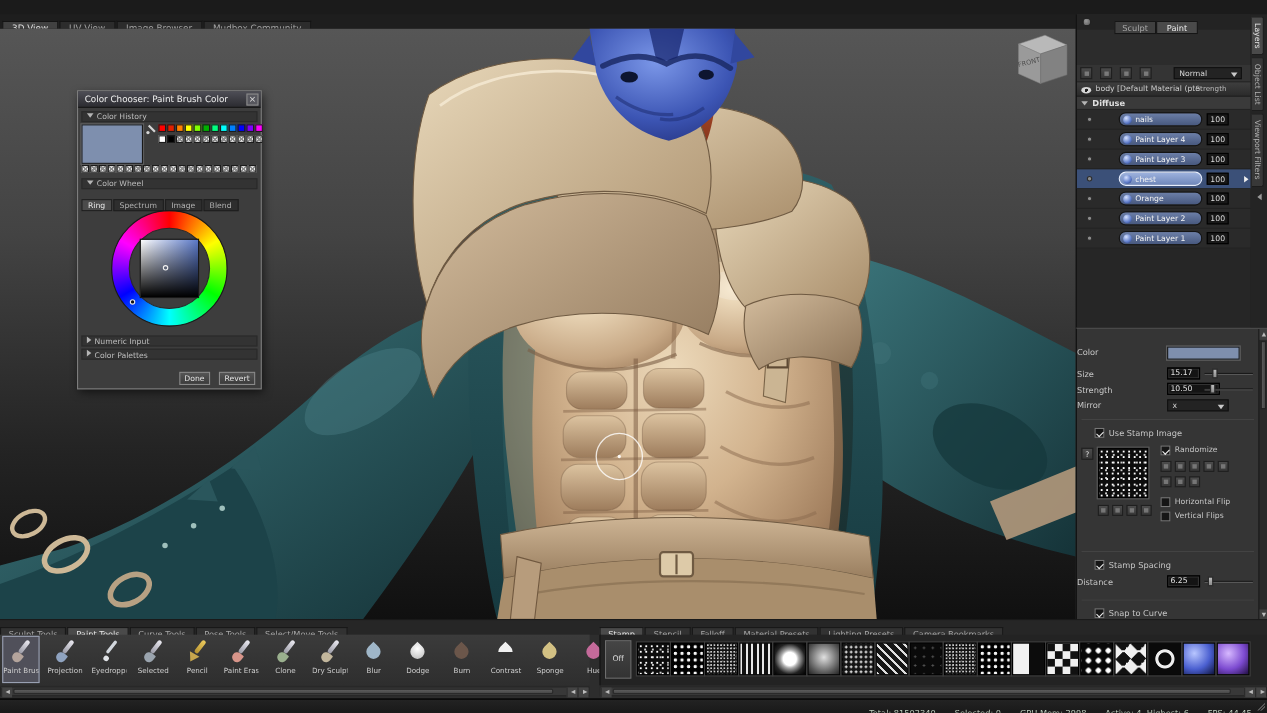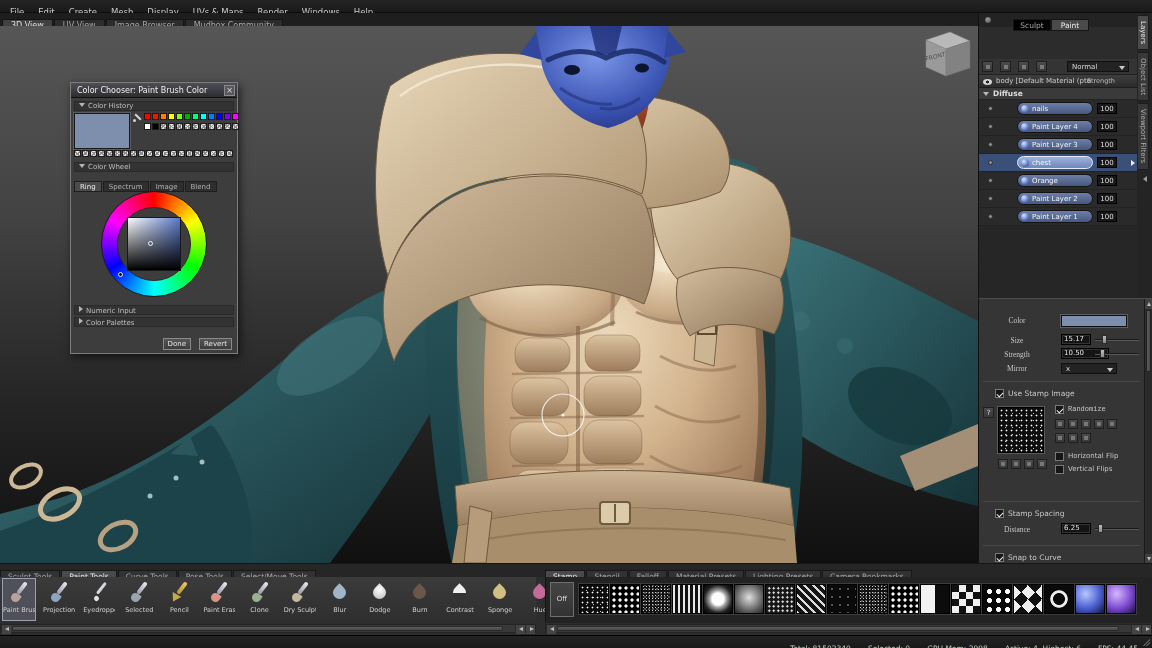--- a/index.html
+++ b/index.html
@@ -62,21 +62,21 @@
   .dlg-footer{text-align:right;padding:2px 2px 0 0;}
   .dlg-btn{display:inline-block;min-width:28px;height:12px;background:linear-gradient(#555,#3c3c3c);border:1px solid #8a8a8a;
     color:#e3e3e3;font-size:7px;line-height:10px;text-align:center;padding:0 4px;margin-left:3px;}
 
   
   #layers-panel{position:absolute;left:978px;top:13px;width:159px;height:285px;background:#2c2c2c;border-left:1px solid #101010;}
   .mode-tabs{position:relative;height:14px;background:#232323;padding-left:34px;white-space:nowrap;}
   .panel-menu-icon{position:absolute;left:5px;top:3px;width:8px;height:8px;border-radius:50%;
     background:radial-gradient(circle at 40% 35%,#999,#555);border:1px solid #222;}
   .mtab{display:inline-block;width:38px;height:12px;margin-top:1px;font-size:7.5px;line-height:12px;text-align:center;
-    background:#000000;color:#a8a8a8;border:1px solid #161616;}
+    background:#404040;color:#a8a8a8;border:1px solid #161616;}
   .mtab.active{background:#4a4a4a;color:#ececec;}
   .layers-toolbar{position:relative;height:16px;background:#343434;border-bottom:1px solid #202020;padding:2px 0 0 3px;margin-top:32px;}
   .mini{display:inline-block;width:11px;height:11px;background:linear-gradient(#4c4c4c,#373737);border:1px solid #1f1f1f;
     margin-right:2px;position:relative;vertical-align:top;}
   .mini::after{content:"";position:absolute;inset:2.5px;background:#8d8d8d;opacity:.75;}
   .dd{position:absolute;background:#232323;border:1px solid #101010;height:11px;font-size:7px;color:#d8d8d8;
     line-height:10px;padding:0 12px 0 4px;}
   .dd::after{content:"";position:absolute;right:3px;top:4px;border-left:3px solid transparent;border-right:3px solid transparent;
     border-top:4px solid #c9c9c9;}
   #blend-dd{right:8px;top:2px;width:62px;}
@@ -108,21 +108,21 @@
   #side-tabs{position:absolute;left:1137px;top:13px;width:15px;height:285px;background:#242424;}
   .stab{display:block;writing-mode:vertical-rl;font-size:7px;color:#b2b2b2;background:#383838;
     border:1px solid #1c1c1c;border-left:none;border-radius:0 2px 2px 0;margin:2px 1px;padding:5px 1px;}
   .stab.active{background:#4a4a4a;color:#e8e8e8;}
   .collapse-arrow{display:block;margin:6px auto;width:0;height:0;border-top:3px solid transparent;
     border-bottom:3px solid transparent;border-right:4px solid #999;}
 
   
   #props{position:absolute;left:978px;top:298px;width:174px;height:265px;background:#353535;
     border-top:1px solid #4c4c4c;border-left:1px solid #101010;overflow:hidden;}
-  .plabel{position:absolute;left:0;width:76px;text-align:center;font-size:7.5px;color:#c6c6c6;font-family:Liberation Serif, serif;}
+  .plabel{position:absolute;left:0;width:76px;text-align:left;font-size:7.5px;color:#c6c6c6;}
   .plabel2{position:absolute;font-size:7.5px;color:#c6c6c6;}
   .numbox{position:absolute;background:#141414;border:1px solid #000;box-shadow:inset 0 0 0 1px #323232;
     color:#e0e0e0;font-size:7px;line-height:9px;height:11px;padding:0 2px;}
   .slider{position:absolute;height:9px;}
   .slider .track{position:absolute;left:0;right:0;top:4px;height:2px;background:#191919;border-bottom:1px solid #585858;}
   .slider .handle{position:absolute;top:0;width:5px;height:9px;background:linear-gradient(#bdbdbd,#8b8b8b);border:1px solid #2c2c2c;}
   .cb{position:absolute;width:9px;height:9px;background:#161616;border:1px solid #787878;}
   .cb.checked::after{content:"";position:absolute;left:1px;top:1.5px;width:5px;height:3px;
     border-left:1.5px solid #ececec;border-bottom:1.5px solid #ececec;transform:rotate(-45deg);}
   .pdivider{position:absolute;left:4px;right:12px;height:1px;background:#262626;border-bottom:1px solid #474747;}
@@ -207,23 +207,20 @@
     border-top:1px solid #000;text-align:right;padding-right:14px;}
   #statusbar span{font-size:7.5px;line-height:13px;color:#c2d2c2;margin-left:12px;}
   .grip{position:absolute;right:2px;top:3px;width:7px;height:7px;
     background:linear-gradient(135deg,transparent 50%,#555 50% 60%,transparent 60% 70%,#555 70% 80%,transparent 80%);}
 </style>
 </head>
 <body>
 
 <div id="app">
 
-  <div id="menubar">
-    
-  <span class="menu-item">File</span><span class="menu-item">Edit</span><span class="menu-item">Create</span><span class="menu-item">Mesh</span><span class="menu-item">Display</span><span class="menu-item">UVs &amp; Maps</span><span class="menu-item">Render</span><span class="menu-item">Windows</span><span class="menu-item">Help</span></div>
 
   <div id="viewtabs">
     
   <span class="vtab active">3D View</span><span class="vtab">UV View</span><span class="vtab">Image Browser</span><span class="vtab">Mudbox Community</span></div>
 
   <div id="viewport">
     <svg width="978" height="537" viewBox="0 0 978 537">
       <defs>
         <linearGradient id="bgGrad" x1="0" y1="0" x2="0" y2="1">
           <stop offset="0" stop-color="#565656"></stop>
@@ -536,21 +533,21 @@
 
     <span class="pdivider" style="top:82px;"></span>
 
     <span class="cb checked" style="left:16px;top:90px;"></span>
     <span class="plabel2" style="left:29px;top:90px;">Use Stamp Image</span>
 
     <span class="help-btn" style="left:4px;top:108px;">?</span>
     <span class="stamp-preview pat-speckle" style="left:19px;top:108px;"></span>
 
     <span class="cb checked" style="left:76px;top:106px;"></span>
-    <span class="plabel2" style="left:89px;top:106px;font-size:7px;font-family:Liberation Mono, monospace;">Randomize</span>
+    <span class="plabel2" style="left:89px;top:106px;font-size:7px;">Randomize</span>
 
     <span class="mini-sm" style="left:76px;top:120px;"></span>
     <span class="mini-sm" style="left:89px;top:120px;"></span>
     <span class="mini-sm" style="left:102px;top:120px;"></span>
     <span class="mini-sm" style="left:115px;top:120px;"></span>
     <span class="mini-sm" style="left:128px;top:120px;"></span>
     <span class="mini-sm" style="left:76px;top:134px;"></span>
     <span class="mini-sm" style="left:89px;top:134px;"></span>
     <span class="mini-sm" style="left:102px;top:134px;"></span>
 

